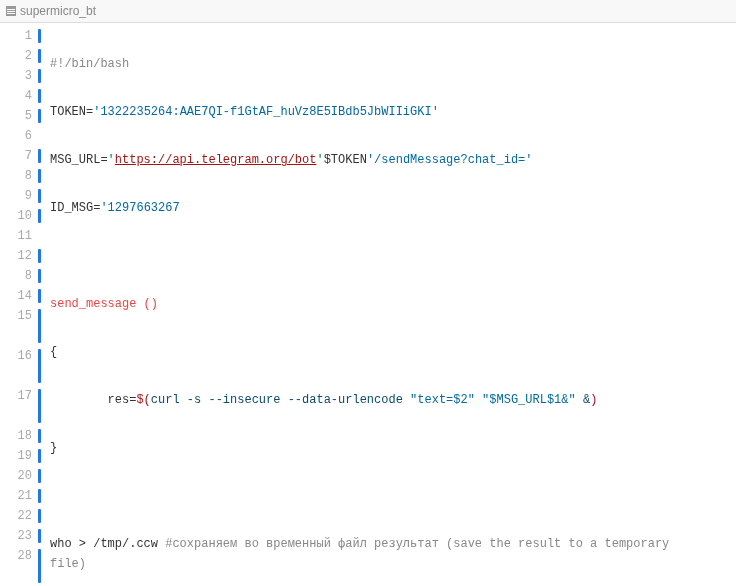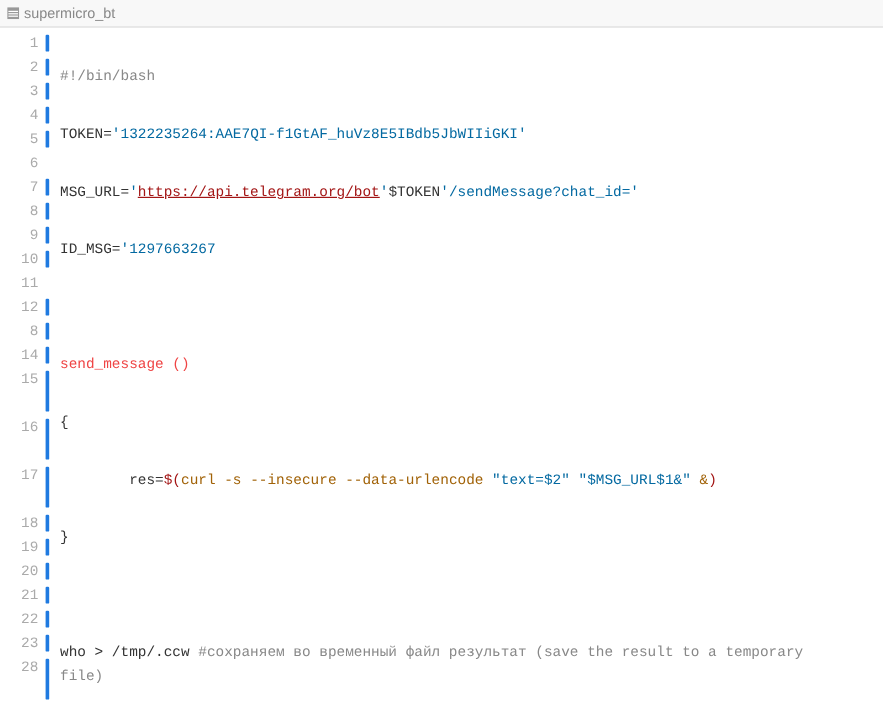--- a/index.html
+++ b/index.html
@@ -71,21 +71,21 @@
     width: 660px;
     font-size: 12px;
   }
   .code .line {
     min-height: 20px;
     line-height: 20px;
   }
   .tok-str { color: #0369a1; }
   .tok-url { color: #a31515; text-decoration: underline; }
   .tok-subst { color: #a31515; }
-  .tok-cmd { color: #a16207; text-align: center; }
+  .tok-cmd { color: #0c4a6e; text-align: center; }
   .tok-comment { color: #888888; }
   .tok-fn { color: #ef4444; }
 </style>
 </head>
 <body>
 
 <div class="tab-bar">
   <div class="tab">
     <span class="tab-icon">
       <svg width="10" height="10" viewBox="0 0 10 10">

